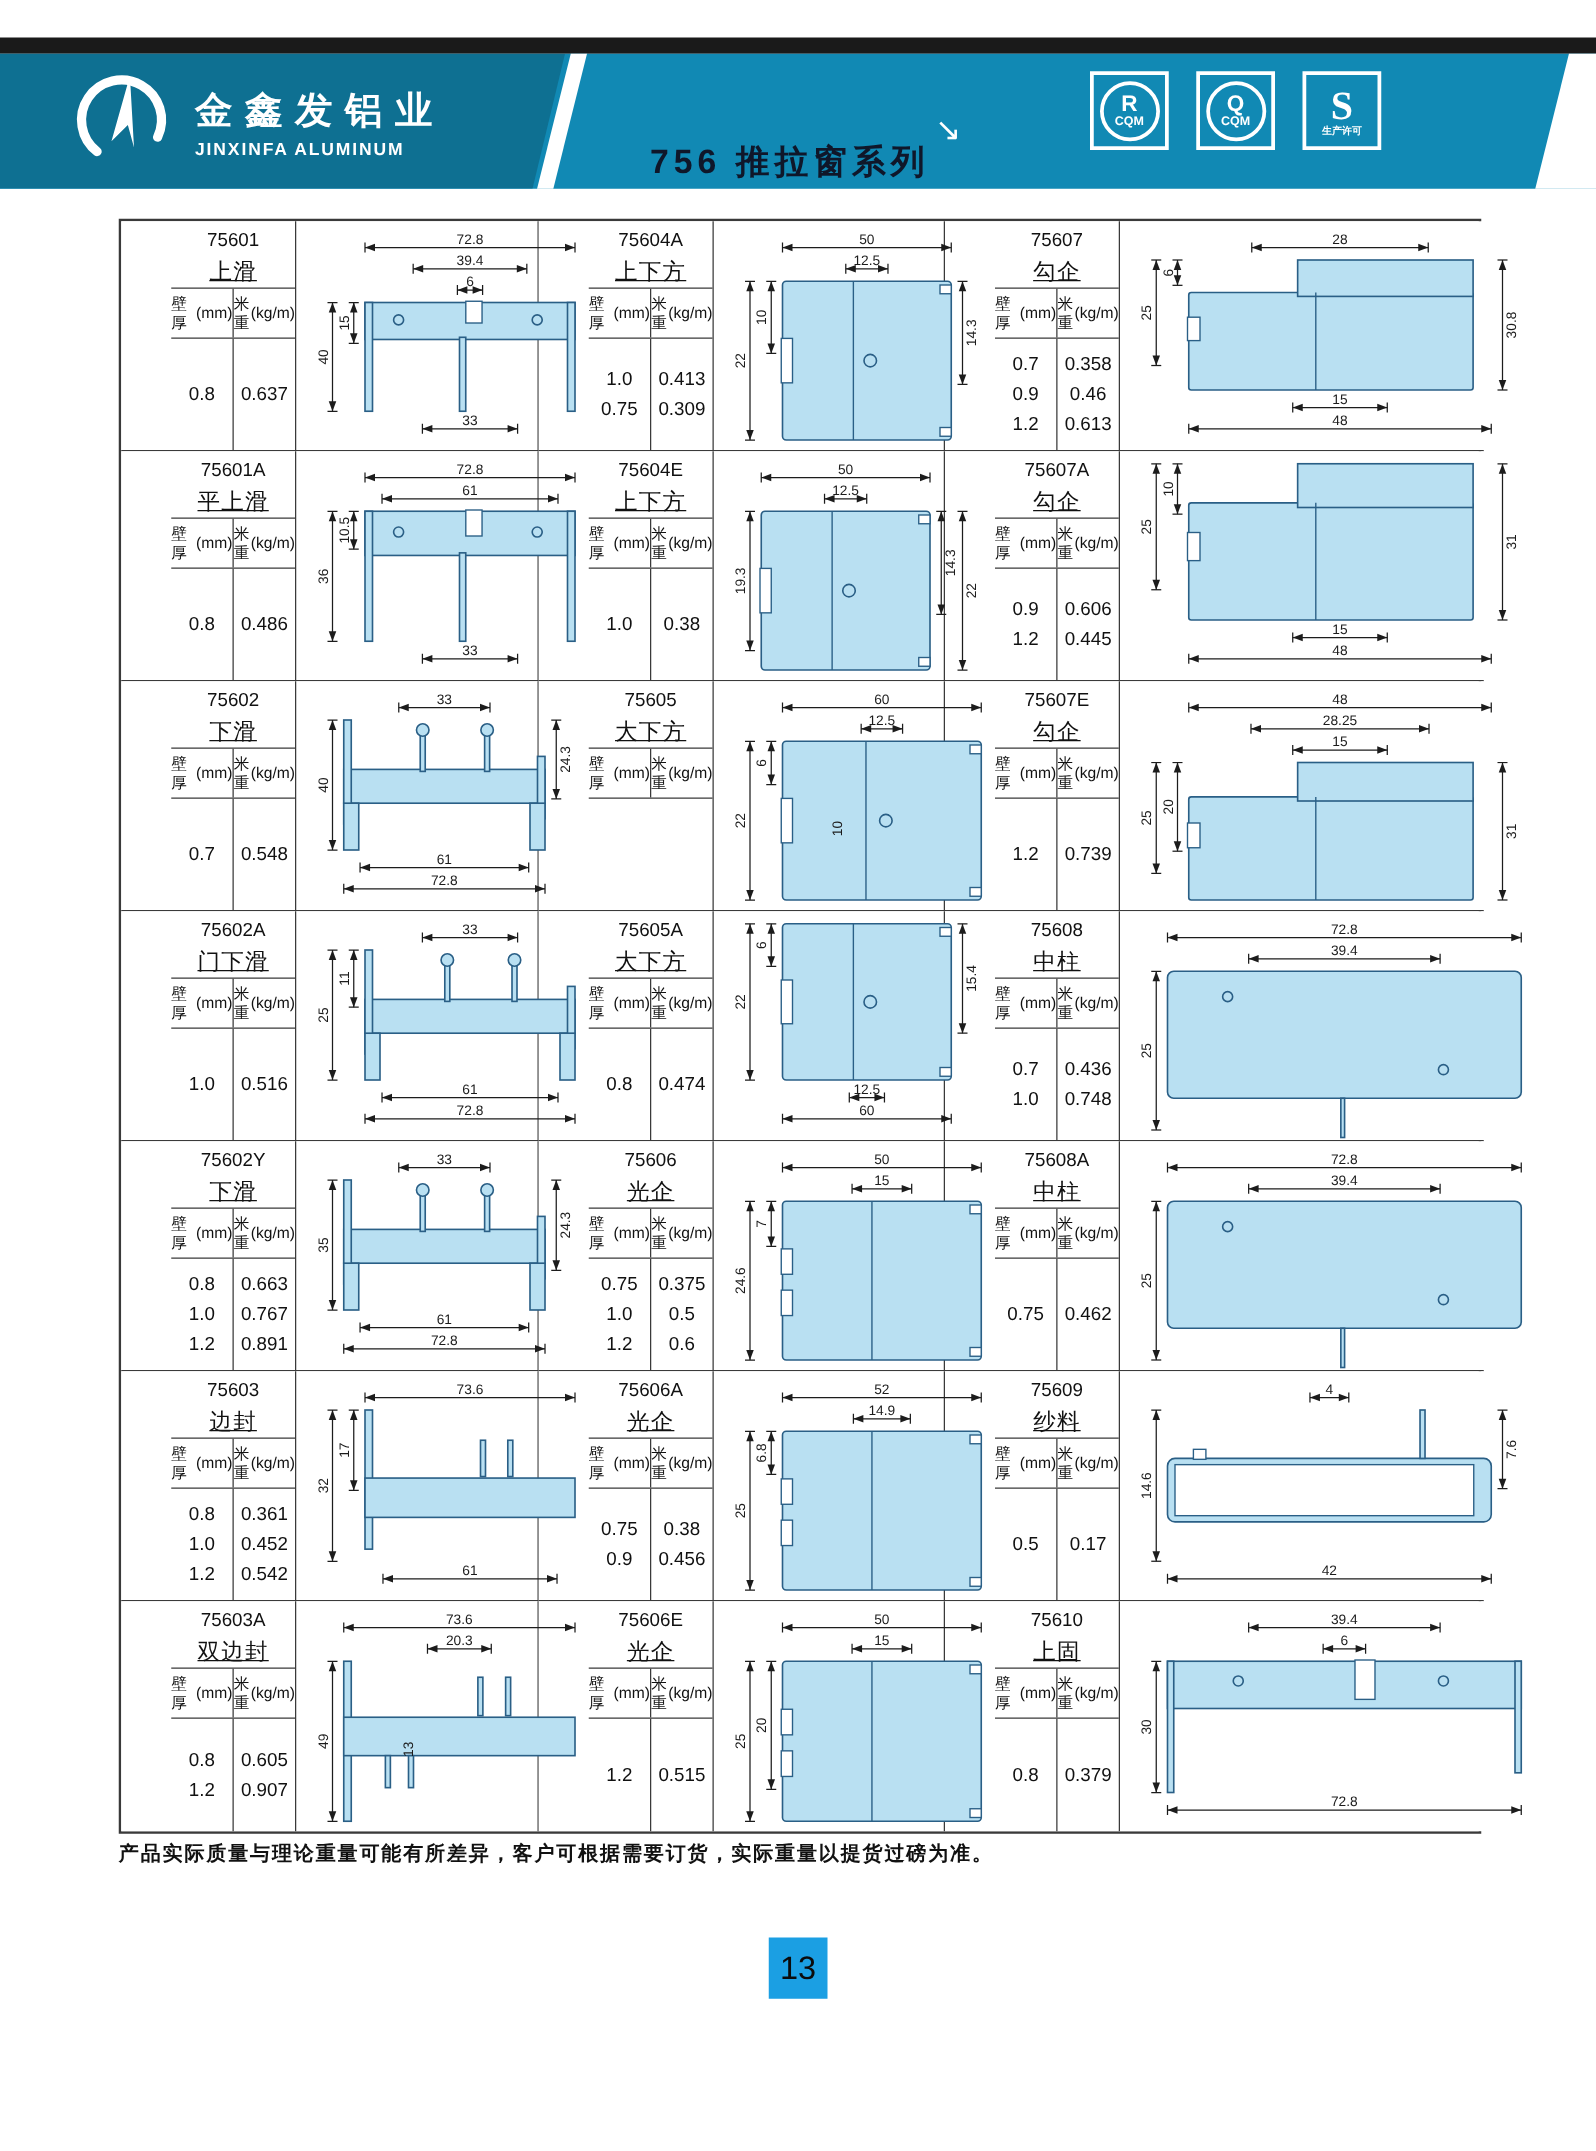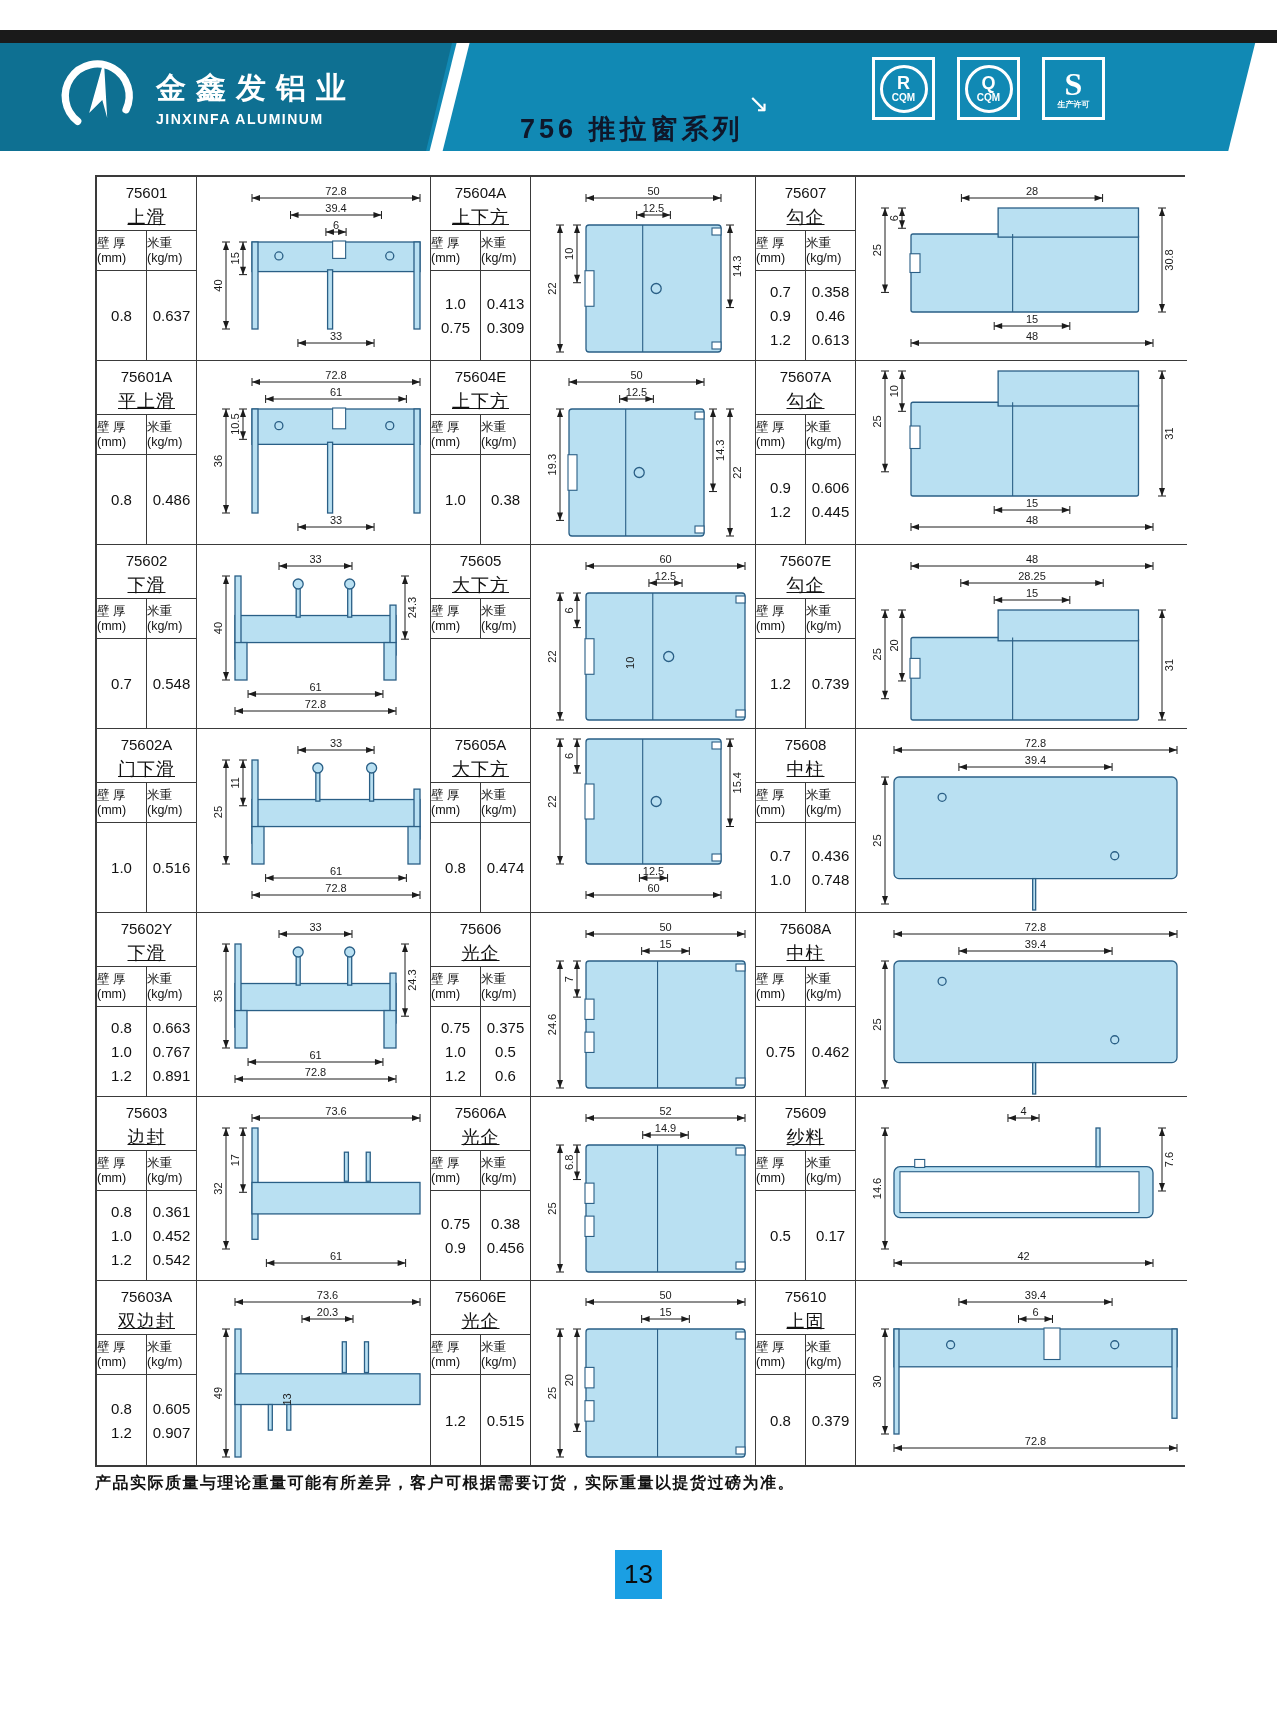--- a/index.html
+++ b/index.html
@@ -25,29 +25,29 @@
   .badges{position:absolute;right:172px;top:14px;display:flex;gap:22px;}
   .badge{width:63px;height:63px;border:3px solid #fff;display:flex;align-items:center;justify-content:center;}
   .badge .bc{width:48px;height:48px;border:3px solid #fff;border-radius:50%;display:flex;flex-direction:column;align-items:center;justify-content:center;color:#fff;}
   .badge .bl{font-size:18px;font-weight:700;line-height:1;}
   .badge .bs{font-size:10px;font-weight:700;line-height:1;margin-top:1px;}
   .badge.qs .bc{border:none;width:auto;height:auto;}
   .badge.qs .bl{font-size:32px;font-family:"Liberation Serif",serif;}
   .badge.qs .bs{font-size:8px;}
   
   .grid{width:1090px;margin:24px 0 0 95px;display:grid;grid-template-columns:334px 325px 431px;grid-auto-rows:184px;border:2px solid var(--line);}
-  .cell{border-right:1px solid var(--line);border-bottom:1px solid var(--line);display:flex;background:#fff;}
+  .cell{border-right:1px solid var(--line);border-bottom:1px solid var(--line);display:flex;background:#fff;padding-left:40px;}
   .cell:nth-child(3n){border-right:none;}
   .cell:nth-child(n+19){border-bottom:none;}
   .info{width:100px;flex-shrink:0;border-right:1px solid var(--line);display:flex;flex-direction:column;}
   .ihead{height:54px;border-bottom:1px solid var(--line);text-align:center;padding-top:7px;}
   .model{font-size:15px;}
   .pname{font-size:18px;margin-top:4px;letter-spacing:1px;text-decoration:underline;}
   .icols{height:40px;border-bottom:1px solid var(--line);display:flex;}
-  .icol{flex:1;display:flex;flex-direction:column;align-items:flex-start;justify-content:center;font-size:12.5px;line-height:1.15;}
+  .icol{flex:1;display:flex;flex-direction:row;align-items:center;justify-content:center;font-size:12.5px;line-height:1.15;}
   .icol:first-child{border-right:1px solid var(--line);}
   .ivals{flex:1;display:flex;}
   .vcol{flex:1;display:flex;flex-direction:column;justify-content:center;align-items:center;font-size:15px;gap:7px;}
   .vcol:first-child{border-right:1px solid var(--line);}
   .draw{flex:1;position:relative;}
   .draw svg{position:absolute;left:0;top:0;}
   
   .pf{fill:var(--pf-fill);stroke:var(--pf-stroke);stroke-width:1.3;}
   .pfw{fill:#fff;stroke:var(--pf-stroke);stroke-width:1.1;}
   .pfl{stroke:var(--pf-stroke);stroke-width:1.1;}

